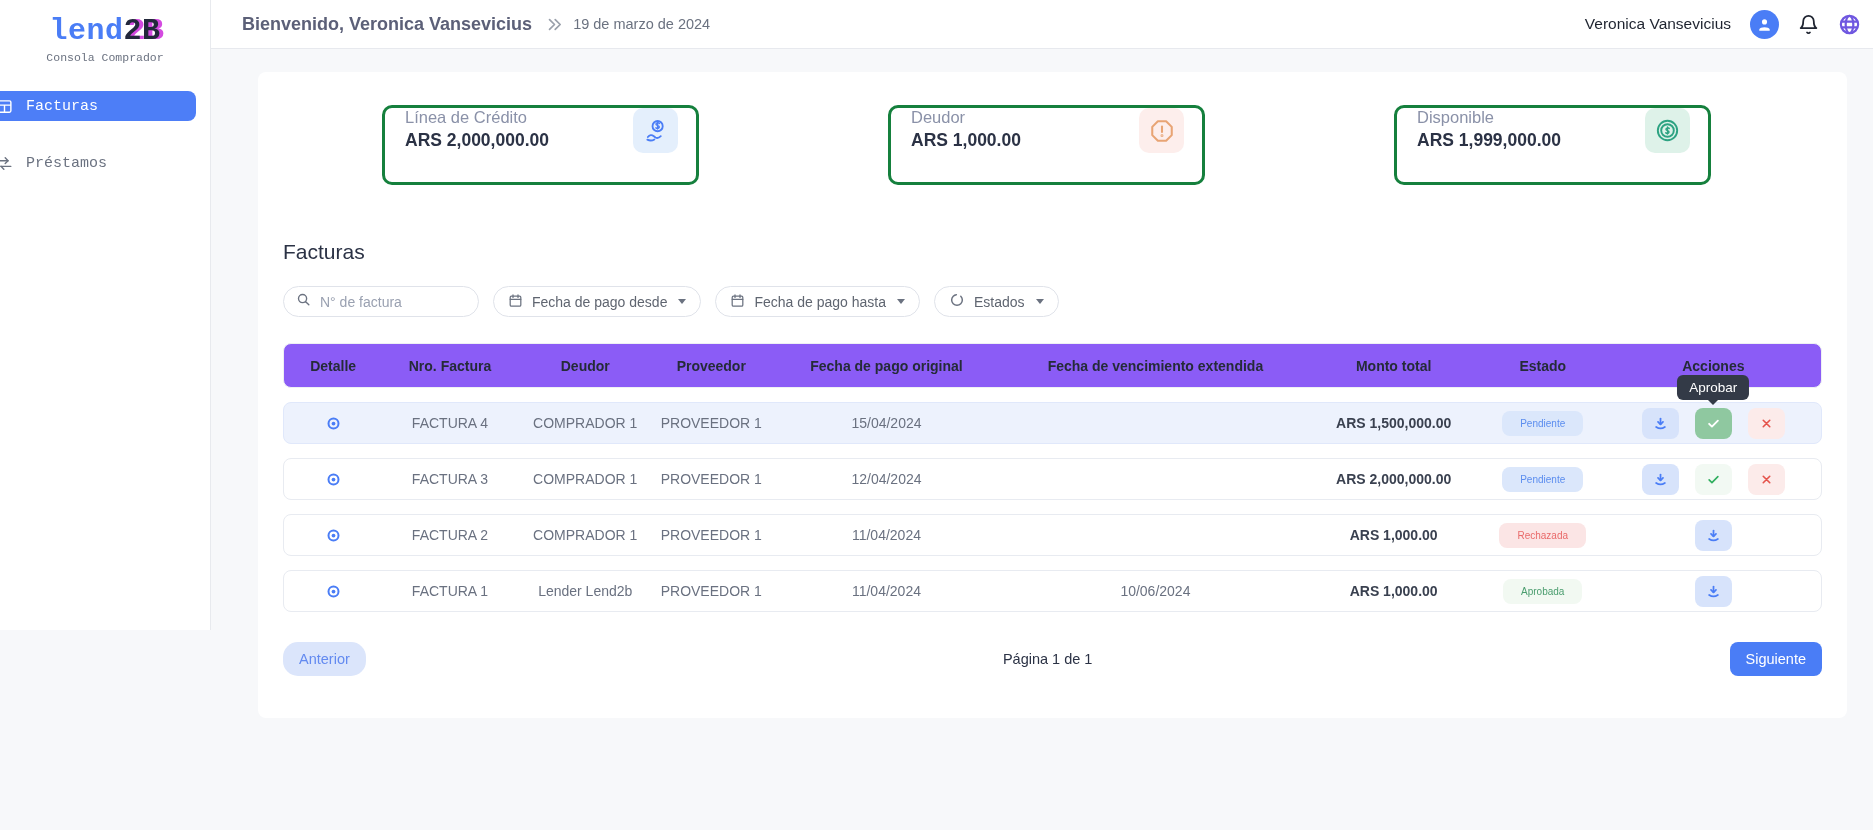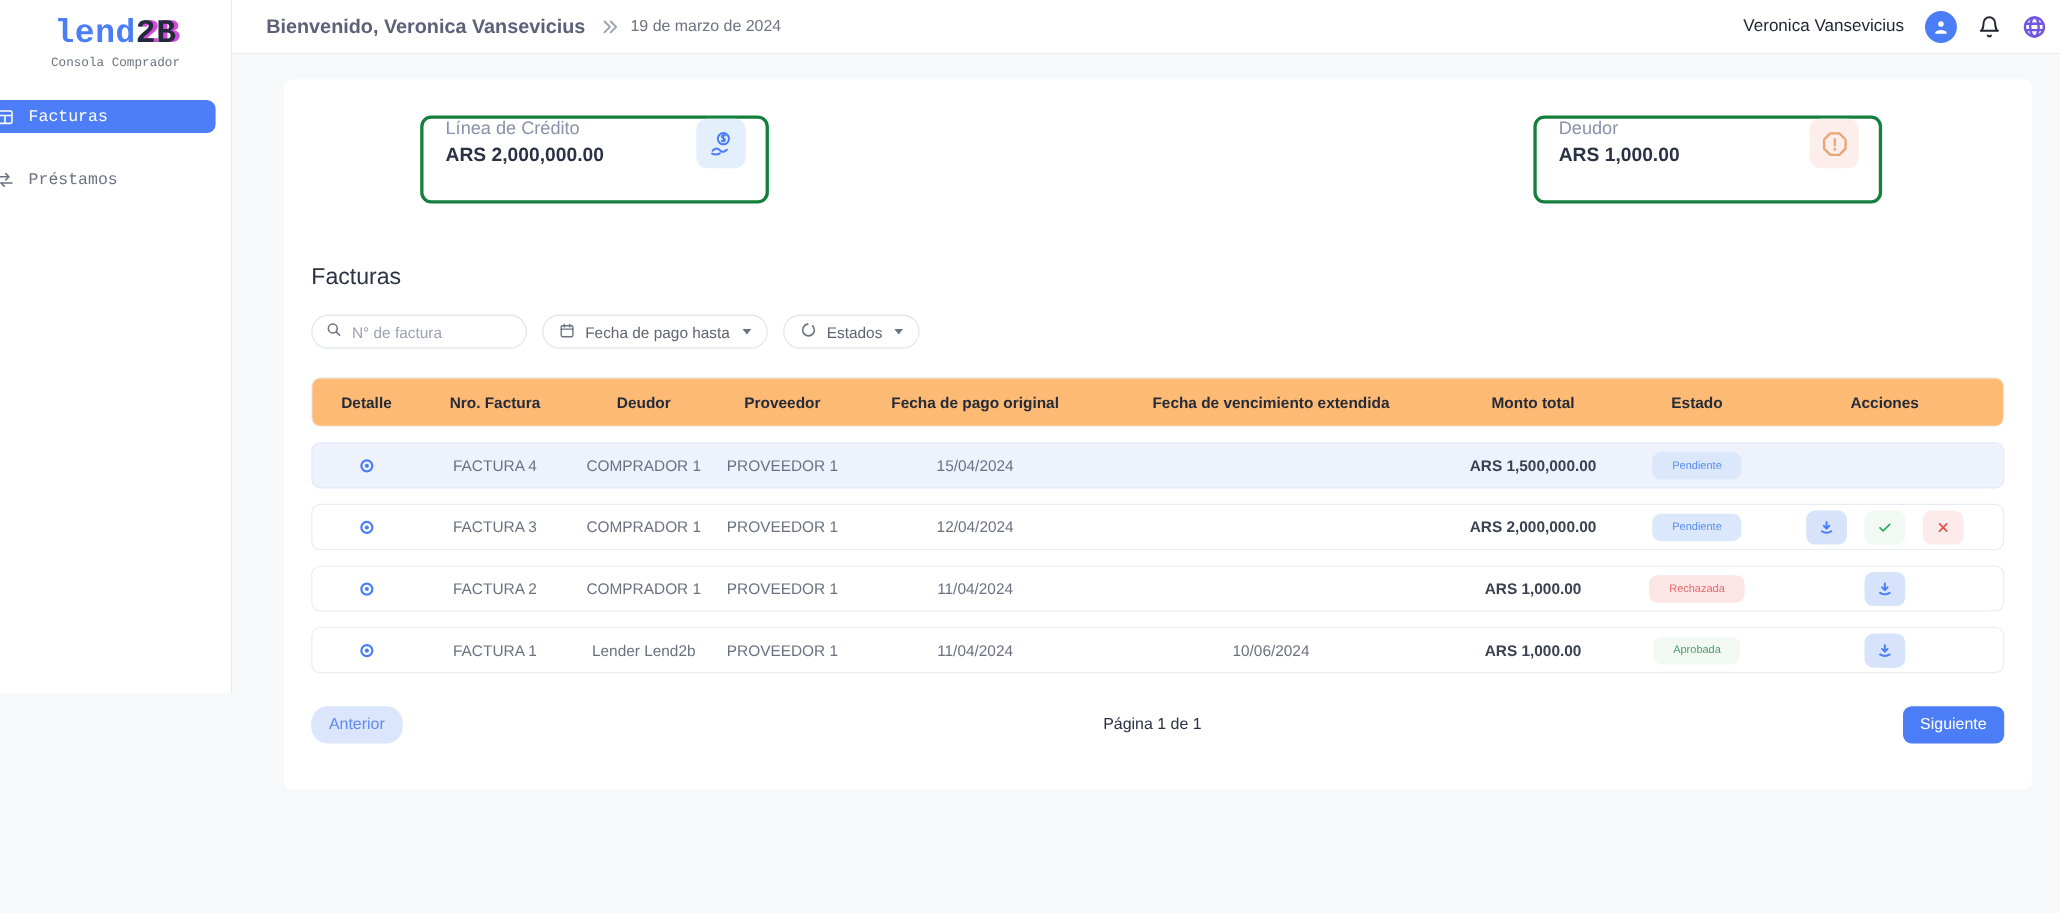--- a/index.html
+++ b/index.html
@@ -95,21 +95,21 @@
     border-right:4px solid transparent; border-top:5px solid #6b7280; margin-left:2px;
   }
   
   .table-wrap { margin:26px 25px 0 25px; }
   .tgrid {
     display:grid;
     grid-template-columns:6.4% 8.8% 8.8% 7.6% 15.2% 19.8% 11.2% 8.2% 14%;
     align-items:center;
   }
   .thead {
-    height:45px; background:#fdba74; border:1px solid #eef0f4; border-radius:8px;
+    height:45px; background:#8b5cf6; border:1px solid #eef0f4; border-radius:8px;
   }
   .th { font-size:14px; font-weight:bold; color:#252b38; text-align:center; }
   .trow {
     height:42px; background:#ffffff; border:1px solid #e8ebf1; border-radius:8px;
     margin-top:14px;
   }
   .trow.hovered { background:#edf2fd; border-color:#e0e8fb; }
   .trow:first-of-type { margin-top:3px; }
   .td { font-size:14px; color:#6a7180; text-align:center; }
   .td.monto { font-weight:bold; color:#3a4150; }
@@ -241,34 +241,57 @@
           <div class="stat-value">ARS 1,000.00</div>
         </div>
         <div class="stat-tile tile-rose">
           <svg width="26" height="26" viewBox="0 0 24 24" fill="none" stroke="#e8a474" stroke-width="1.9" stroke-linecap="round" stroke-linejoin="round">
             <path d="M8.2 3h7.6L21 8.2v7.6L15.8 21H8.2L3 15.8V8.2z"></path>
             <path d="M12 7.8v5.2"></path>
             <circle cx="12" cy="16.3" r="0.4" fill="#e8a474"></circle>
           </svg>
         </div>
       </div>
+      <div class="stat-card">
+        <div>
+          <div class="stat-label">Disponible</div>
+          <div class="stat-value">ARS 1,999,000.00</div>
+        </div>
+        <div class="stat-tile tile-green">
+          <svg width="27" height="27" viewBox="0 0 24 24" fill="none" stroke="#2da382" stroke-width="1.7" stroke-linecap="round">
+            <circle cx="12" cy="12" r="8.6"></circle>
+            <circle cx="12" cy="12" r="5.6"></circle>
+            <path d="M12 8.8v6.4M10.4 14a1.7 1.7 0 0 0 3-.6c0-.8-.7-1.1-1.4-1.3-.7-.2-1.4-.5-1.4-1.3a1.7 1.7 0 0 1 3-.6" stroke-width="1.2"></path>
+          </svg>
+        </div>
+      </div>
     </div>
 
     <h2 class="section-title">Facturas</h2>
 
     <div class="filters">
       <div class="search-pill">
         <span>
           <svg width="15" height="15" viewBox="0 0 24 24" fill="none" stroke="#6b7280" stroke-width="2.2" stroke-linecap="round">
               <circle cx="10.5" cy="10.5" r="6.5"></circle>
               <path d="M15.5 15.5L20.5 20.5"></path>
             </svg>
         </span>
         <input type="text" placeholder="N° de factura" style="">
       </div>
+      <button class="filter-btn">
+        <span>
+          <svg width="15" height="15" viewBox="0 0 24 24" fill="none" stroke="#6b7280" stroke-width="2" stroke-linecap="round">
+              <rect x="3.5" y="5" width="17" height="16" rx="2"></rect>
+              <path d="M8 3v4M16 3v4M3.5 10h17"></path>
+            </svg>
+        </span>
+        <span>Fecha de pago desde</span>
+        <span class="caret-down"></span>
+      </button>
       <button class="filter-btn">
         <span>
           <svg width="15" height="15" viewBox="0 0 24 24" fill="none" stroke="#6b7280" stroke-width="2" stroke-linecap="round">
               <rect x="3.5" y="5" width="17" height="16" rx="2"></rect>
               <path d="M8 3v4M16 3v4M3.5 10h17"></path>
             </svg>
         </span>
         <span>Fecha de pago hasta</span>
         <span class="caret-down"></span>
       </button>
@@ -303,20 +326,40 @@
               <circle cx="12" cy="12" r="3" fill="#4a7df6"></circle>
             </svg>
         </div>
         <div class="td">FACTURA 4</div>
         <div class="td">COMPRADOR 1</div>
         <div class="td">PROVEEDOR 1</div>
         <div class="td">15/04/2024</div>
         <div class="td"></div>
         <div class="td monto">ARS 1,500,000.00</div>
         <div class="td"><span class="badge badge-pendiente">Pendiente</span></div>
+        <div class="td actions">
+          <button class="abtn btn-dl">
+            <svg width="15" height="15" viewBox="0 0 24 24" fill="none" stroke="#4a7df6" stroke-width="2.8" stroke-linecap="round" stroke-linejoin="round">
+                <path d="M12 4v9"></path>
+                <path d="M8 9.5l4 4 4-4"></path>
+                <path d="M5 17.5c4.4 2.8 9.6 2.8 14 0"></path>
+              </svg>
+          </button>
+          <button class="abtn btn-approve-filled">
+            <span class="tooltip">Aprobar</span>
+            <svg width="15" height="15" viewBox="0 0 24 24" fill="none" stroke="#ffffff" stroke-width="3" stroke-linecap="round" stroke-linejoin="round">
+                <path d="M5 12.5l4.5 4.5L19 7.5"></path>
+              </svg>
+          </button>
+          <button class="abtn btn-reject">
+            <svg width="13" height="13" viewBox="0 0 24 24" fill="none" stroke="#e5534b" stroke-width="3" stroke-linecap="round">
+                <path d="M6 6l12 12M18 6L6 18"></path>
+              </svg>
+          </button>
+        </div>
       </div>
 
       <div class="tgrid trow">
         <div class="td eye-cell">
           <svg width="15" height="15" viewBox="0 0 24 24">
               <circle cx="12" cy="12" r="8" fill="none" stroke="#4a7df6" stroke-width="3.2"></circle>
               <circle cx="12" cy="12" r="3" fill="#4a7df6"></circle>
             </svg>
         </div>
         <div class="td">FACTURA 3</div>

